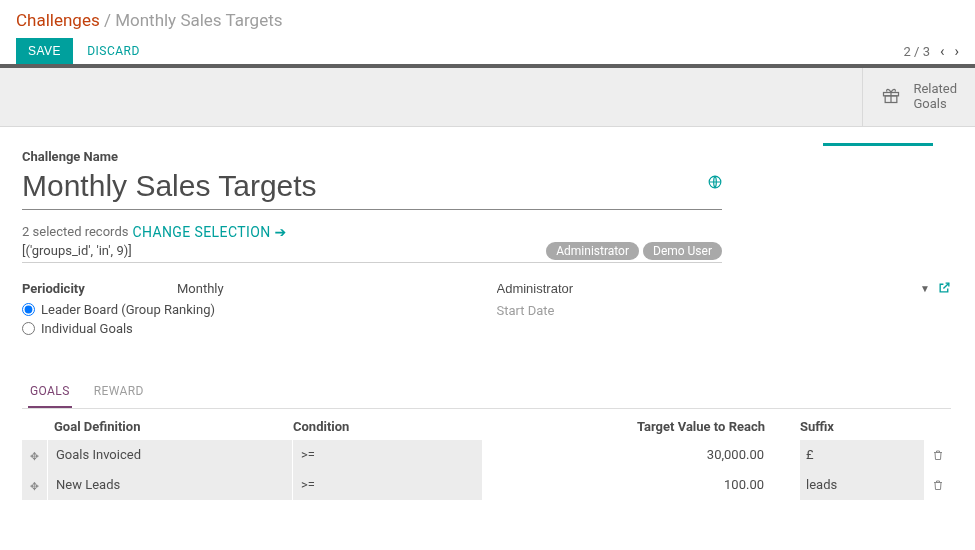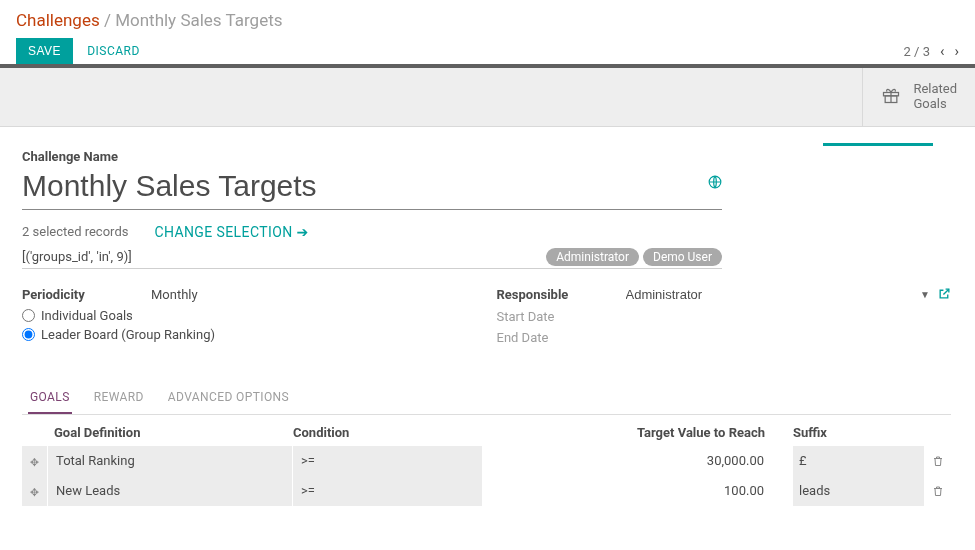--- a/index.html
+++ b/index.html
@@ -26,50 +26,50 @@
   .status-indicator { position: absolute; left: 823px; top: 75px; width: 110px; height: 3px; background: #00a09d; }
   
   .form-sheet { padding: 22px 24px 0 22px; background: #fff; }
   
   .field-label { font-size: 13px; font-weight: 700; color: #4c4c4c; margin-bottom: 3px; }
   .title-row { display: flex; align-items: flex-start; width: 700px; border-bottom: 1px solid #888; }
   .title-input { border: none; font-size: 30px; color: #4c4c4c; padding: 2px 0 6px 0; flex: 1; outline: none; background: transparent; }
   .globe { color: #00a09d; margin-left: 10px; margin-top: 8px; cursor: pointer; }
   
   .section { margin-top: 14px; width: 700px; }
-  .assign-sub { color: #6f6f6f; display: flex; align-items: center; gap: 26px; margin-top: 4px; }
+  .assign-sub { color: #6f6f6f; display: flex; align-items: center; gap: 4px; margin-top: 4px; }
   .change-sel { color: #00a09d; font-size: 14px; letter-spacing: 0.4px; cursor: pointer; display: inline-flex; align-items: center; gap: 4px; }
-  .domain-row { display: flex; align-items: center; border-bottom: 1px solid #cfcfcf; padding: 2px 0; margin-top: 6px; }
+  .domain-row { display: flex; align-items: center; border-bottom: 1px solid #cfcfcf; padding: 2px 0; margin-top: 0; }
   .domain-text { color: #4c4c4c; flex: 1; font-size: 13px; }
   .pill { background: #a9a9a9; color: #fff; border-radius: 10px; padding: 2px 10px; font-size: 12px; margin-left: 4px; }
   
   .two-col { display: flex; gap: 20px; margin-top: 18px; }
   .col { flex: 1; }
   .kv { display: flex; align-items: flex-start; margin-bottom: 6px; }
-  .kv .k { width: 129px; font-weight: 700; color: #4c4c4c; }
+  .kv .k { width: 155px; font-weight: 700; color: #4c4c4c; }
   .kv .v { flex: 1; color: #4c4c4c; }
   .kv .k.muted, .kv .v.muted { color: #9e9e9e; font-weight: 400; }
   .radio-row { display: flex; align-items: center; gap: 6px; margin-bottom: 4px; }
   .radio-row input { margin: 0; }
   .resp-row { display: flex; align-items: center; gap: 8px; }
   .resp-input { border: none; outline: none; flex: 1; font-size: 13px; color: #4c4c4c; background: transparent; }
   .caret { color: #666; cursor: pointer; font-size: 10px; }
   .ext-link { color: #00a09d; cursor: pointer; }
   
   .tabs { display: flex; gap: 20px; border-bottom: 1px solid #ddd; margin-top: 30px; padding: 0 6px; }
   .tab { padding: 8px 2px; font-size: 12px; letter-spacing: 0.4px; color: #9e9e9e; cursor: pointer; border-bottom: 2px solid transparent; }
   .tab.active { color: #7c4372; border-bottom-color: #7c4372; }
   
   .goals-table { margin-top: 4px; }
   .ghead { display: flex; align-items: center; padding: 6px 0; font-weight: 700; color: #4c4c4c; }
   .gcol-handle { width: 26px; }
   .gcol-def { width: 245px; padding-left: 6px; }
   .gcol-cond { width: 190px; }
   .gcol-target { width: 310px; text-align: right; padding-right: 28px; }
-  .gcol-suffix { flex: 1; }
+  .gcol-suffix { flex: 1; margin-left: 7px; }
   .gcol-del { width: 26px; text-align: center; }
   .grow { display: flex; align-items: center; height: 30px; }
   .grow .cell { height: 100%; display: flex; align-items: center; background: #ececec; border-right: 1px solid #fff; }
   .grow .gcol-def { padding-left: 8px; }
   .grow .gcol-cond.cell { padding-left: 8px; color: #4c4c4c; }
   .grow .gcol-target.cell { background: #fff; justify-content: flex-end; }
   .grow .gcol-suffix.cell { padding-left: 6px; }
   .grow .gcol-del.cell { background: #fff; justify-content: center; color: #888; cursor: pointer; }
   .grow .gcol-handle.cell { background: #ececec; justify-content: center; color: #888; cursor: grab; }
   .move-icon { font-family: monospace; font-size: 14px; }
@@ -152,77 +152,71 @@
 
   <div class="two-col">
     <div class="col">
       <div class="kv">
         <div class="k">Periodicity</div>
         <div class="v">Monthly</div>
       </div>
       <div class="kv">
         <div class="v">
           <div class="radio-row">
+            <input type="radio" name="dmode" checked="" style="">
+            <span>Leader Board (Group Ranking)</span>
+          </div>
+          <div class="radio-row">
             <input type="radio" name="dmode" style="">
             <span>Individual Goals</span>
           </div>
-          <div class="radio-row">
-            <input type="radio" name="dmode" checked="" style="">
-            <span>Leader Board (Group Ranking)</span>
-          </div>
         </div>
       </div>
     </div>
     <div class="col">
       <div class="kv">
-        <div class="k">Responsible</div>
         <div class="v resp-row">
           <input class="resp-input" value="Administrator" style="">
           <span class="caret">▼</span>
           <span class="ext-link">
             <svg width="13" height="13" viewBox="0 0 24 24" fill="none" stroke="#00a09d" stroke-width="2.5">
                 <path d="M14 4h6v6"></path>
                 <path d="M20 4L10 14"></path>
                 <path d="M18 14v6H4V6h6"></path>
               </svg>
           </span>
         </div>
       </div>
       <div class="kv">
           <div class="k muted">Start Date</div>
           <div class="v"></div>
         </div>
-      <div class="kv">
-          <div class="k muted">End Date</div>
-          <div class="v"></div>
-        </div>
     </div>
   </div>
 
   <div class="tabs">
     <div class="tab active">GOALS</div>
     <div class="tab">REWARD</div>
-    <div class="tab">ADVANCED OPTIONS</div>
   </div>
 
   <div class="goals-table">
     <div class="ghead">
       <div class="gcol-handle"></div>
       <div class="gcol-def">Goal Definition</div>
       <div class="gcol-cond">Condition</div>
       <div class="gcol-target">Target Value to Reach</div>
       <div class="gcol-suffix">Suffix</div>
       <div class="gcol-del"></div>
     </div>
 
     <div class="grow">
       <div class="cell gcol-handle">
           <span class="move-icon">✥</span>
         </div>
-      <div class="cell gcol-def">Total Ranking</div>
+      <div class="cell gcol-def">Goals Invoiced</div>
       <div class="cell gcol-cond">&gt;=</div>
       <div class="cell gcol-target">30,000.00</div>
       <div class="cell gcol-suffix">£</div>
       <div class="cell gcol-del">
         <svg width="12" height="12" viewBox="0 0 24 24" fill="none" stroke="#888" stroke-width="2">
             <path d="M4 7h16M9 7V4h6v3M6 7l1 14h10l1-14"></path>
           </svg>
       </div>
     </div>
 

